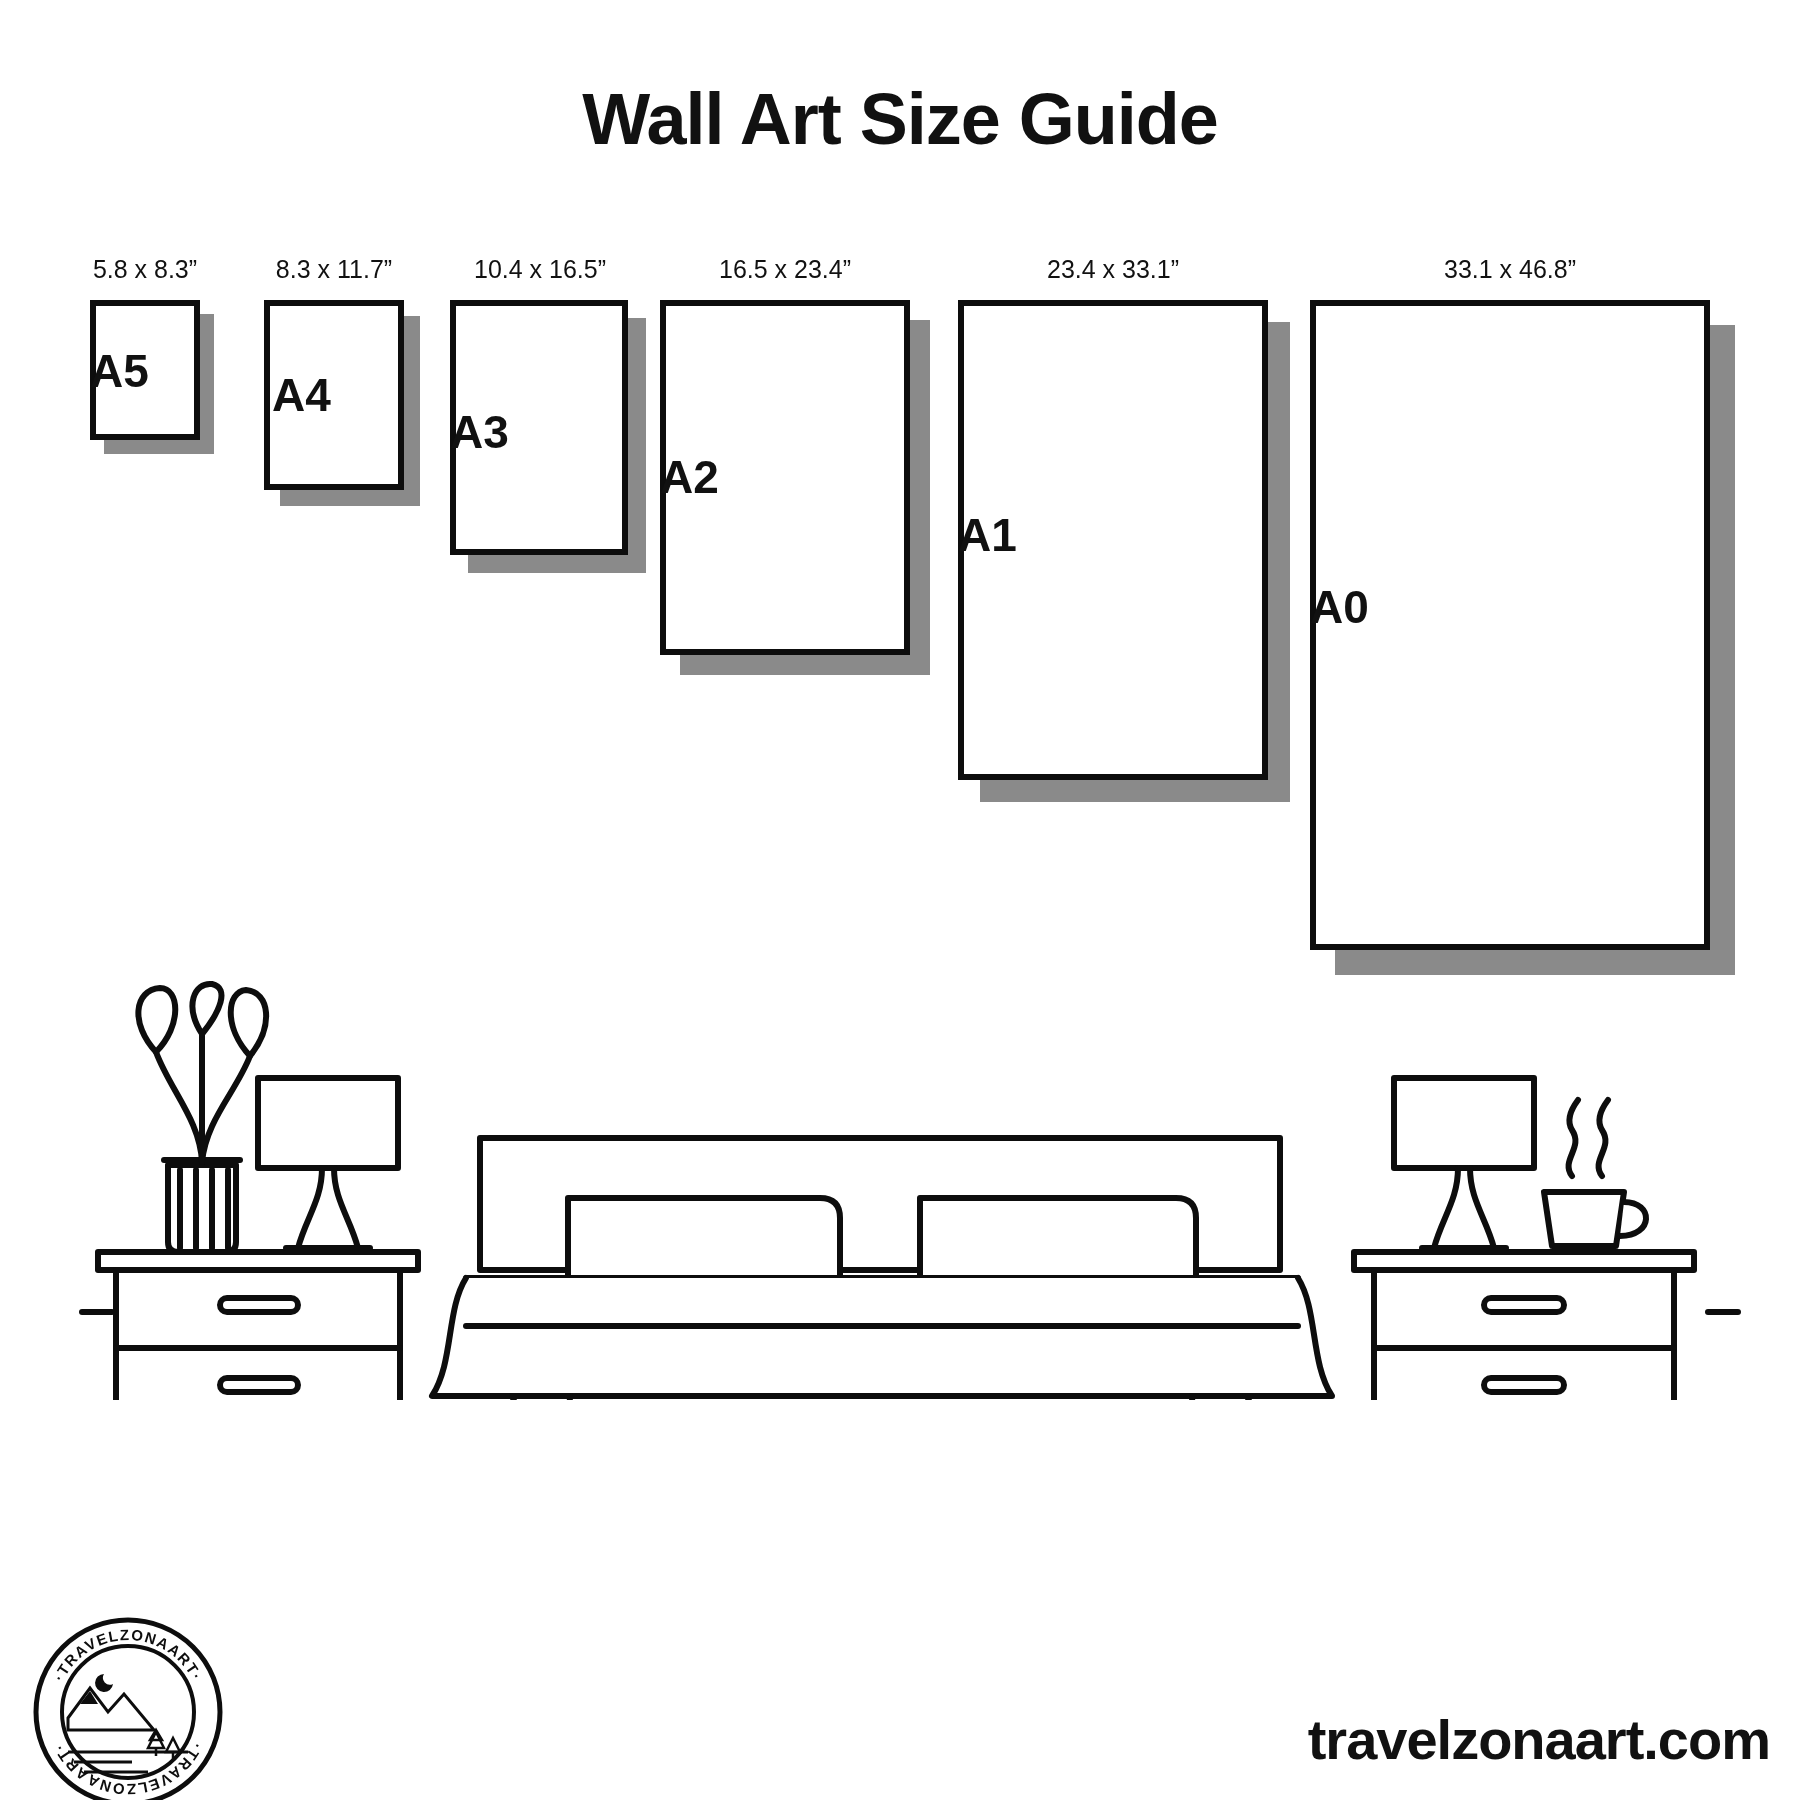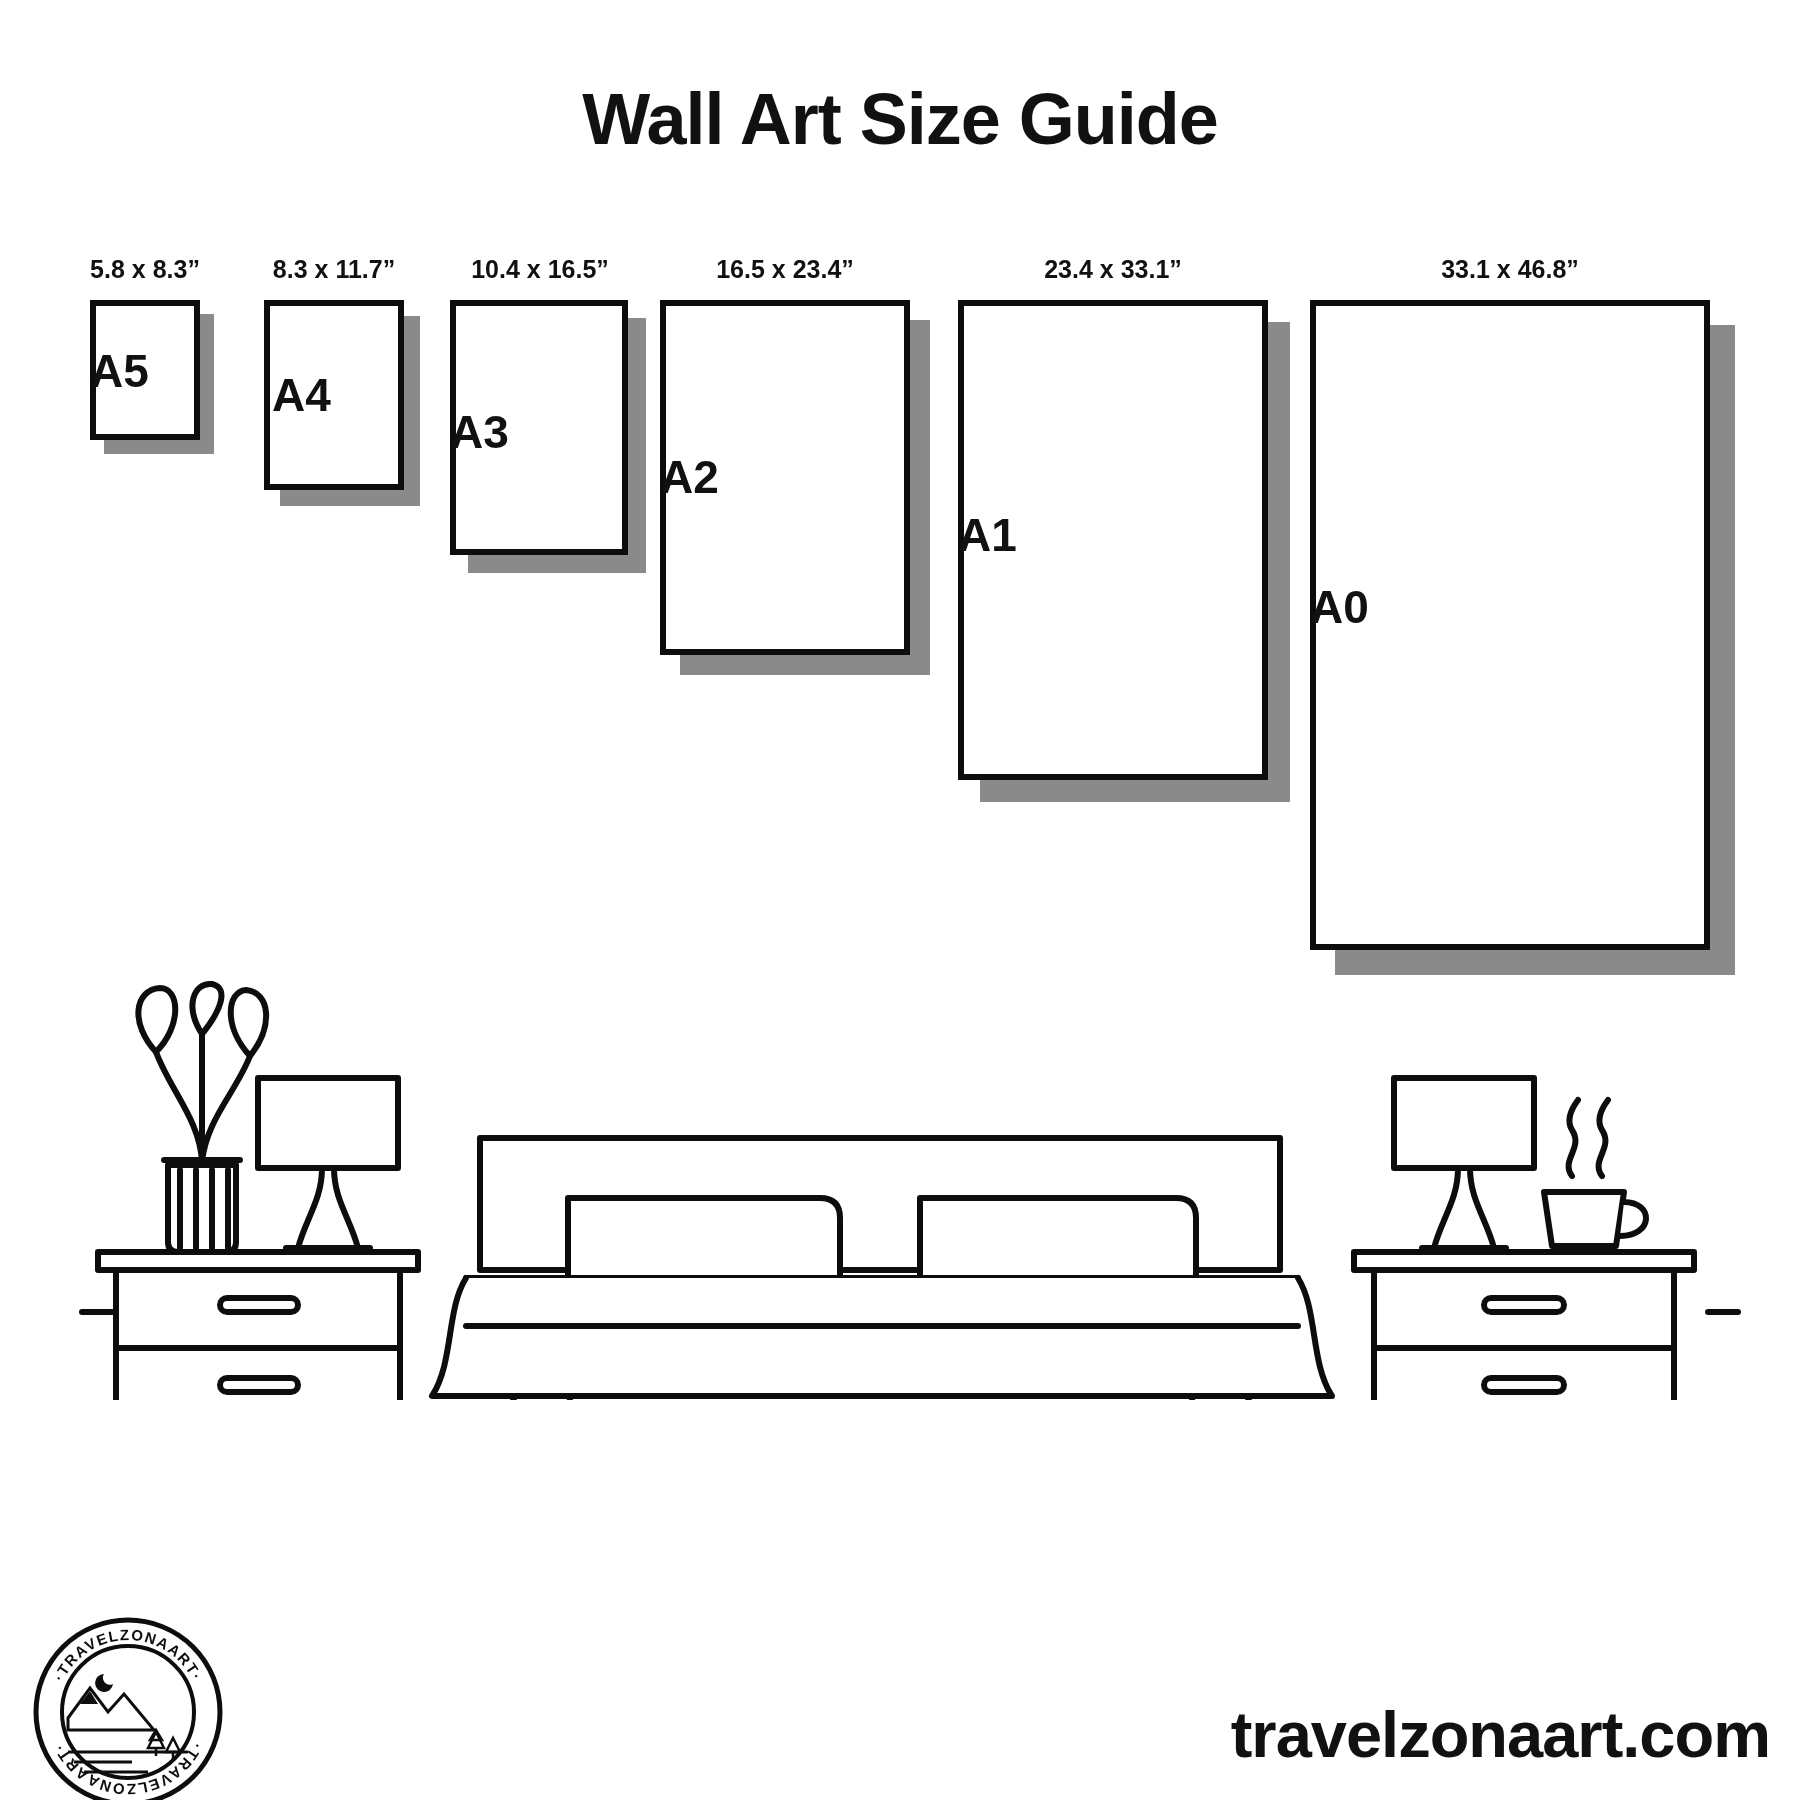--- a/index.html
+++ b/index.html
@@ -38,21 +38,21 @@
     height: 1030px;
   }
   .poster-group {
     position: absolute;
   }
   .poster-label {
     position: absolute;
     width: 100%;
     text-align: center;
     font-size: 25px;
-    font-weight: bold;
+    font-weight: normal;
     color: #111111;
     white-space: nowrap;
   }
   .poster-shadow {
     position: absolute;
     background: #8a8a8a;
   }
   .poster-frame {
     position: absolute;
     background: #ffffff;
@@ -82,21 +82,21 @@
     position: absolute;
     left: 28px;
     top: 1612px;
     width: 200px;
     height: 200px;
   }
   #site-url {
     position: absolute;
     right: 30px;
     bottom: 28px;
-    font-size: 65px;
+    font-size: 56px;
     font-weight: bold;
     letter-spacing: -1px;
     color: #111111;
   }
 </style>
 </head>
 <body>
 
 <div class="title">Wall Art Size Guide</div>
 

